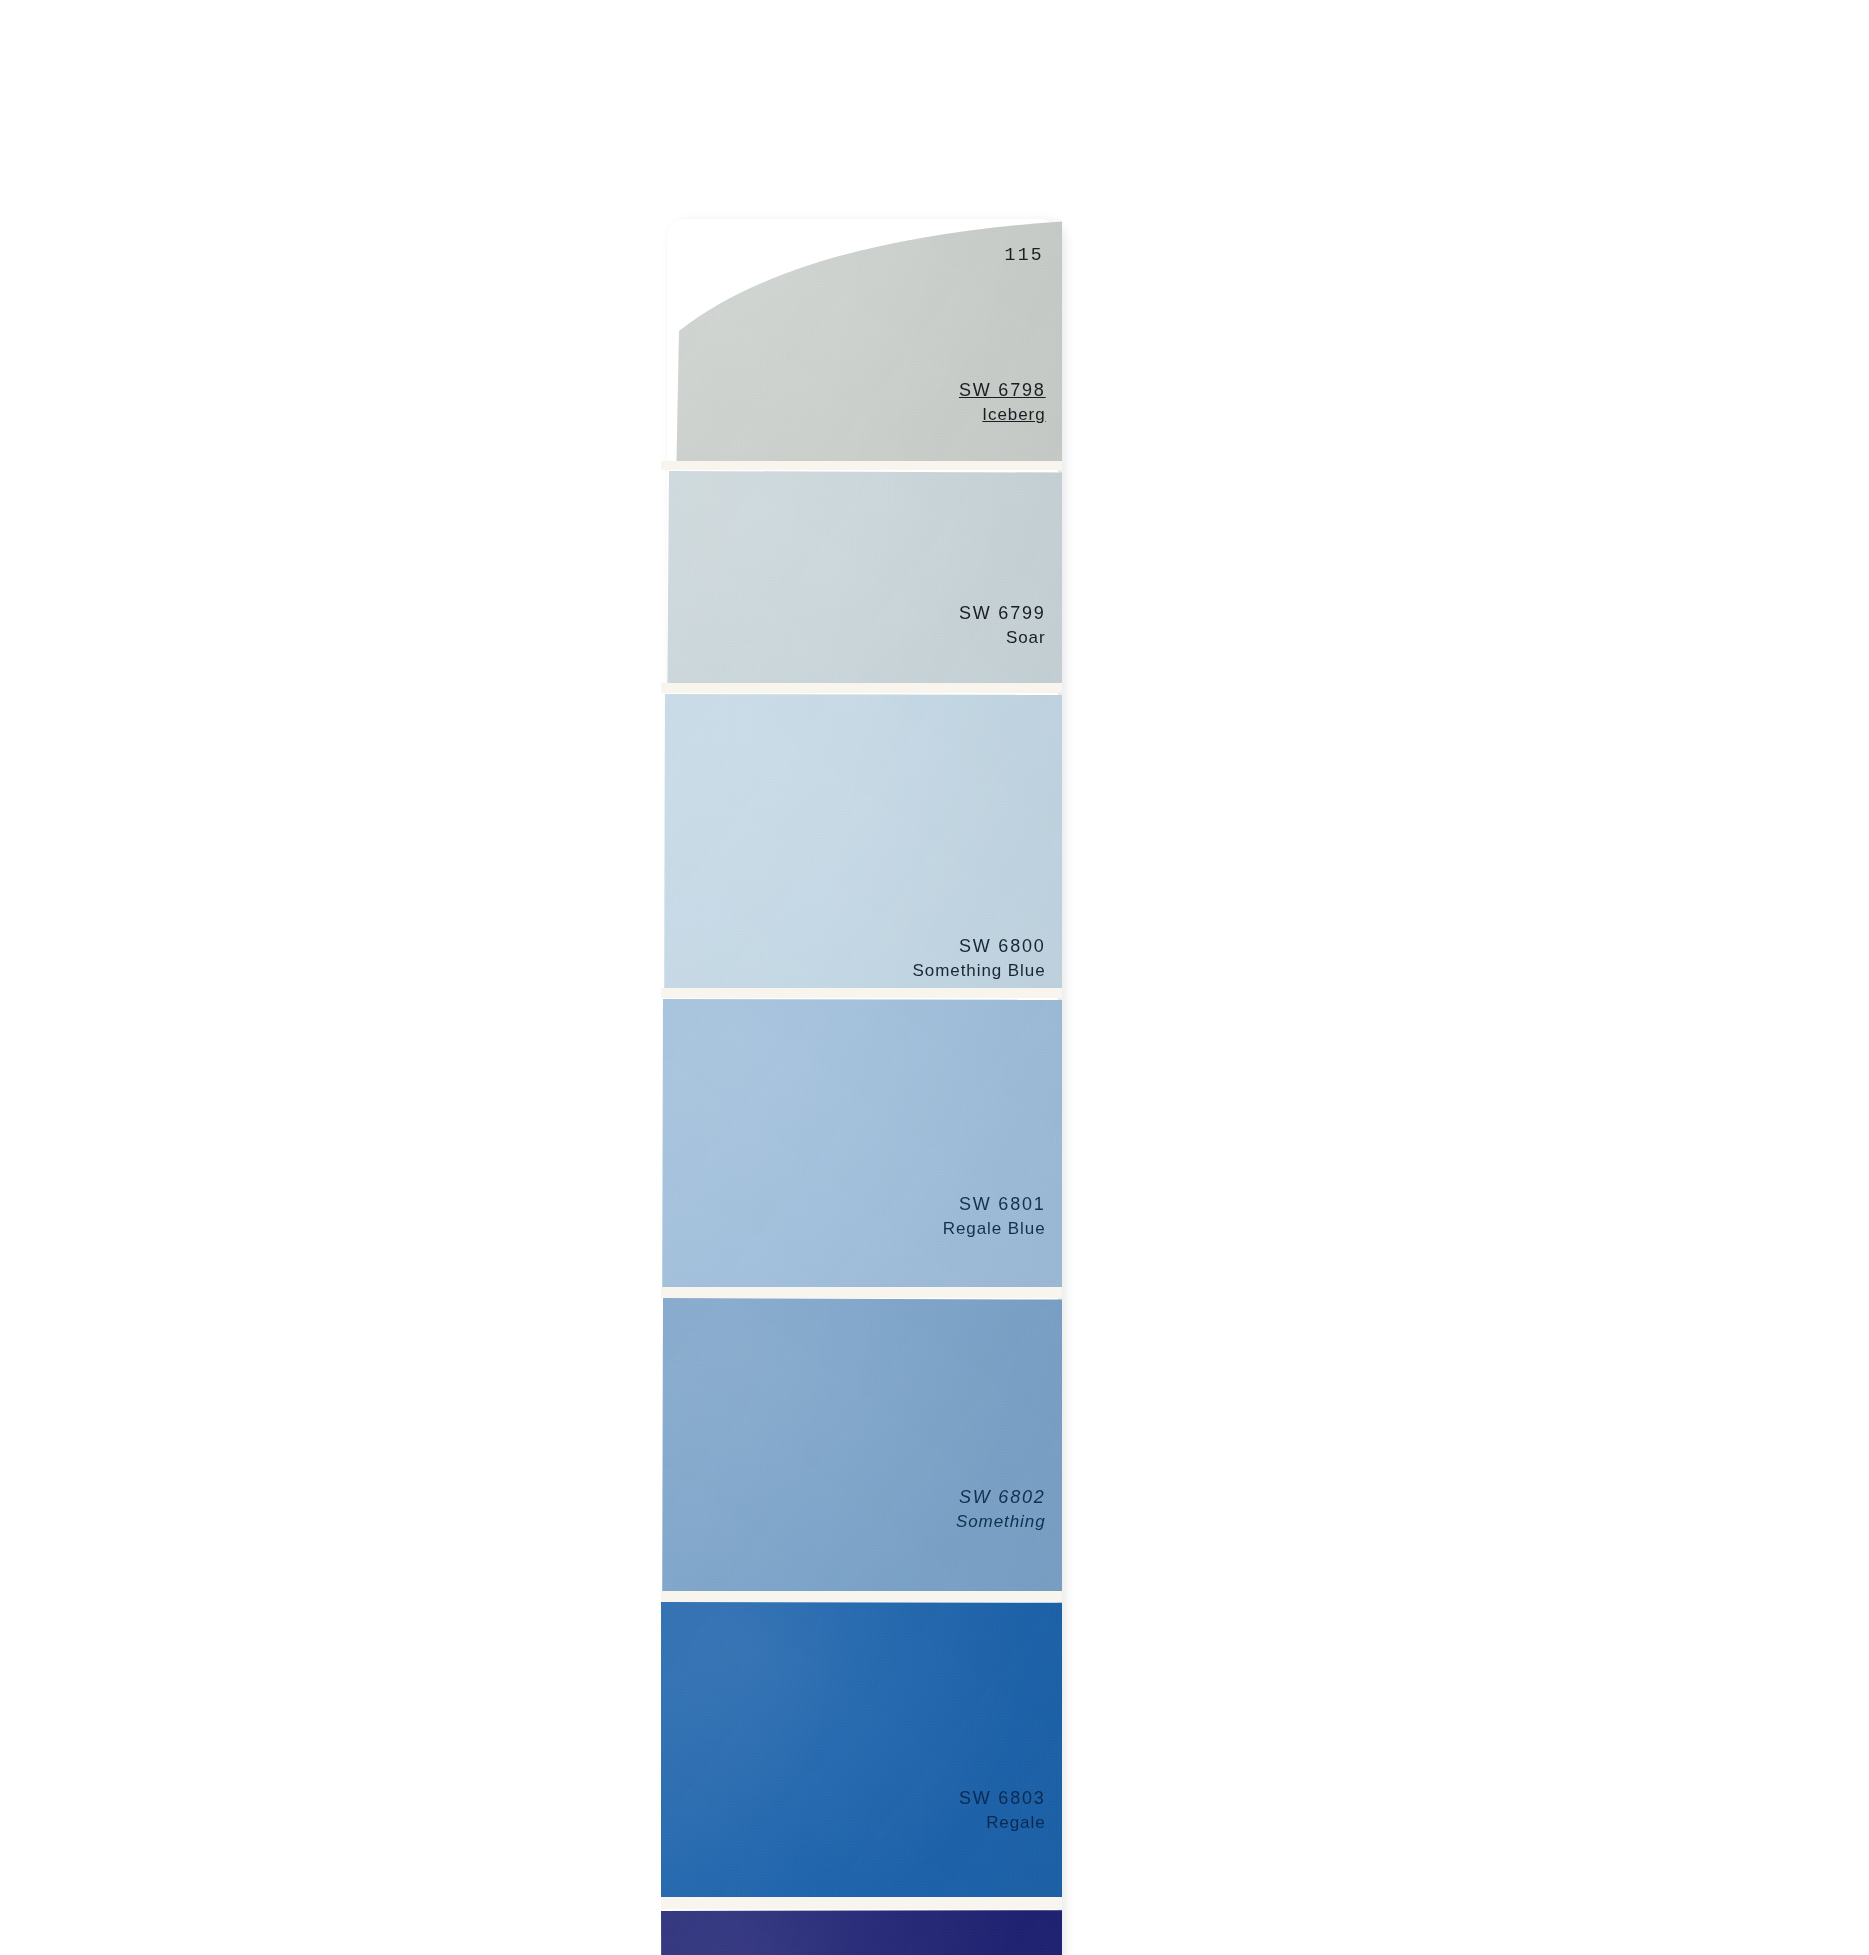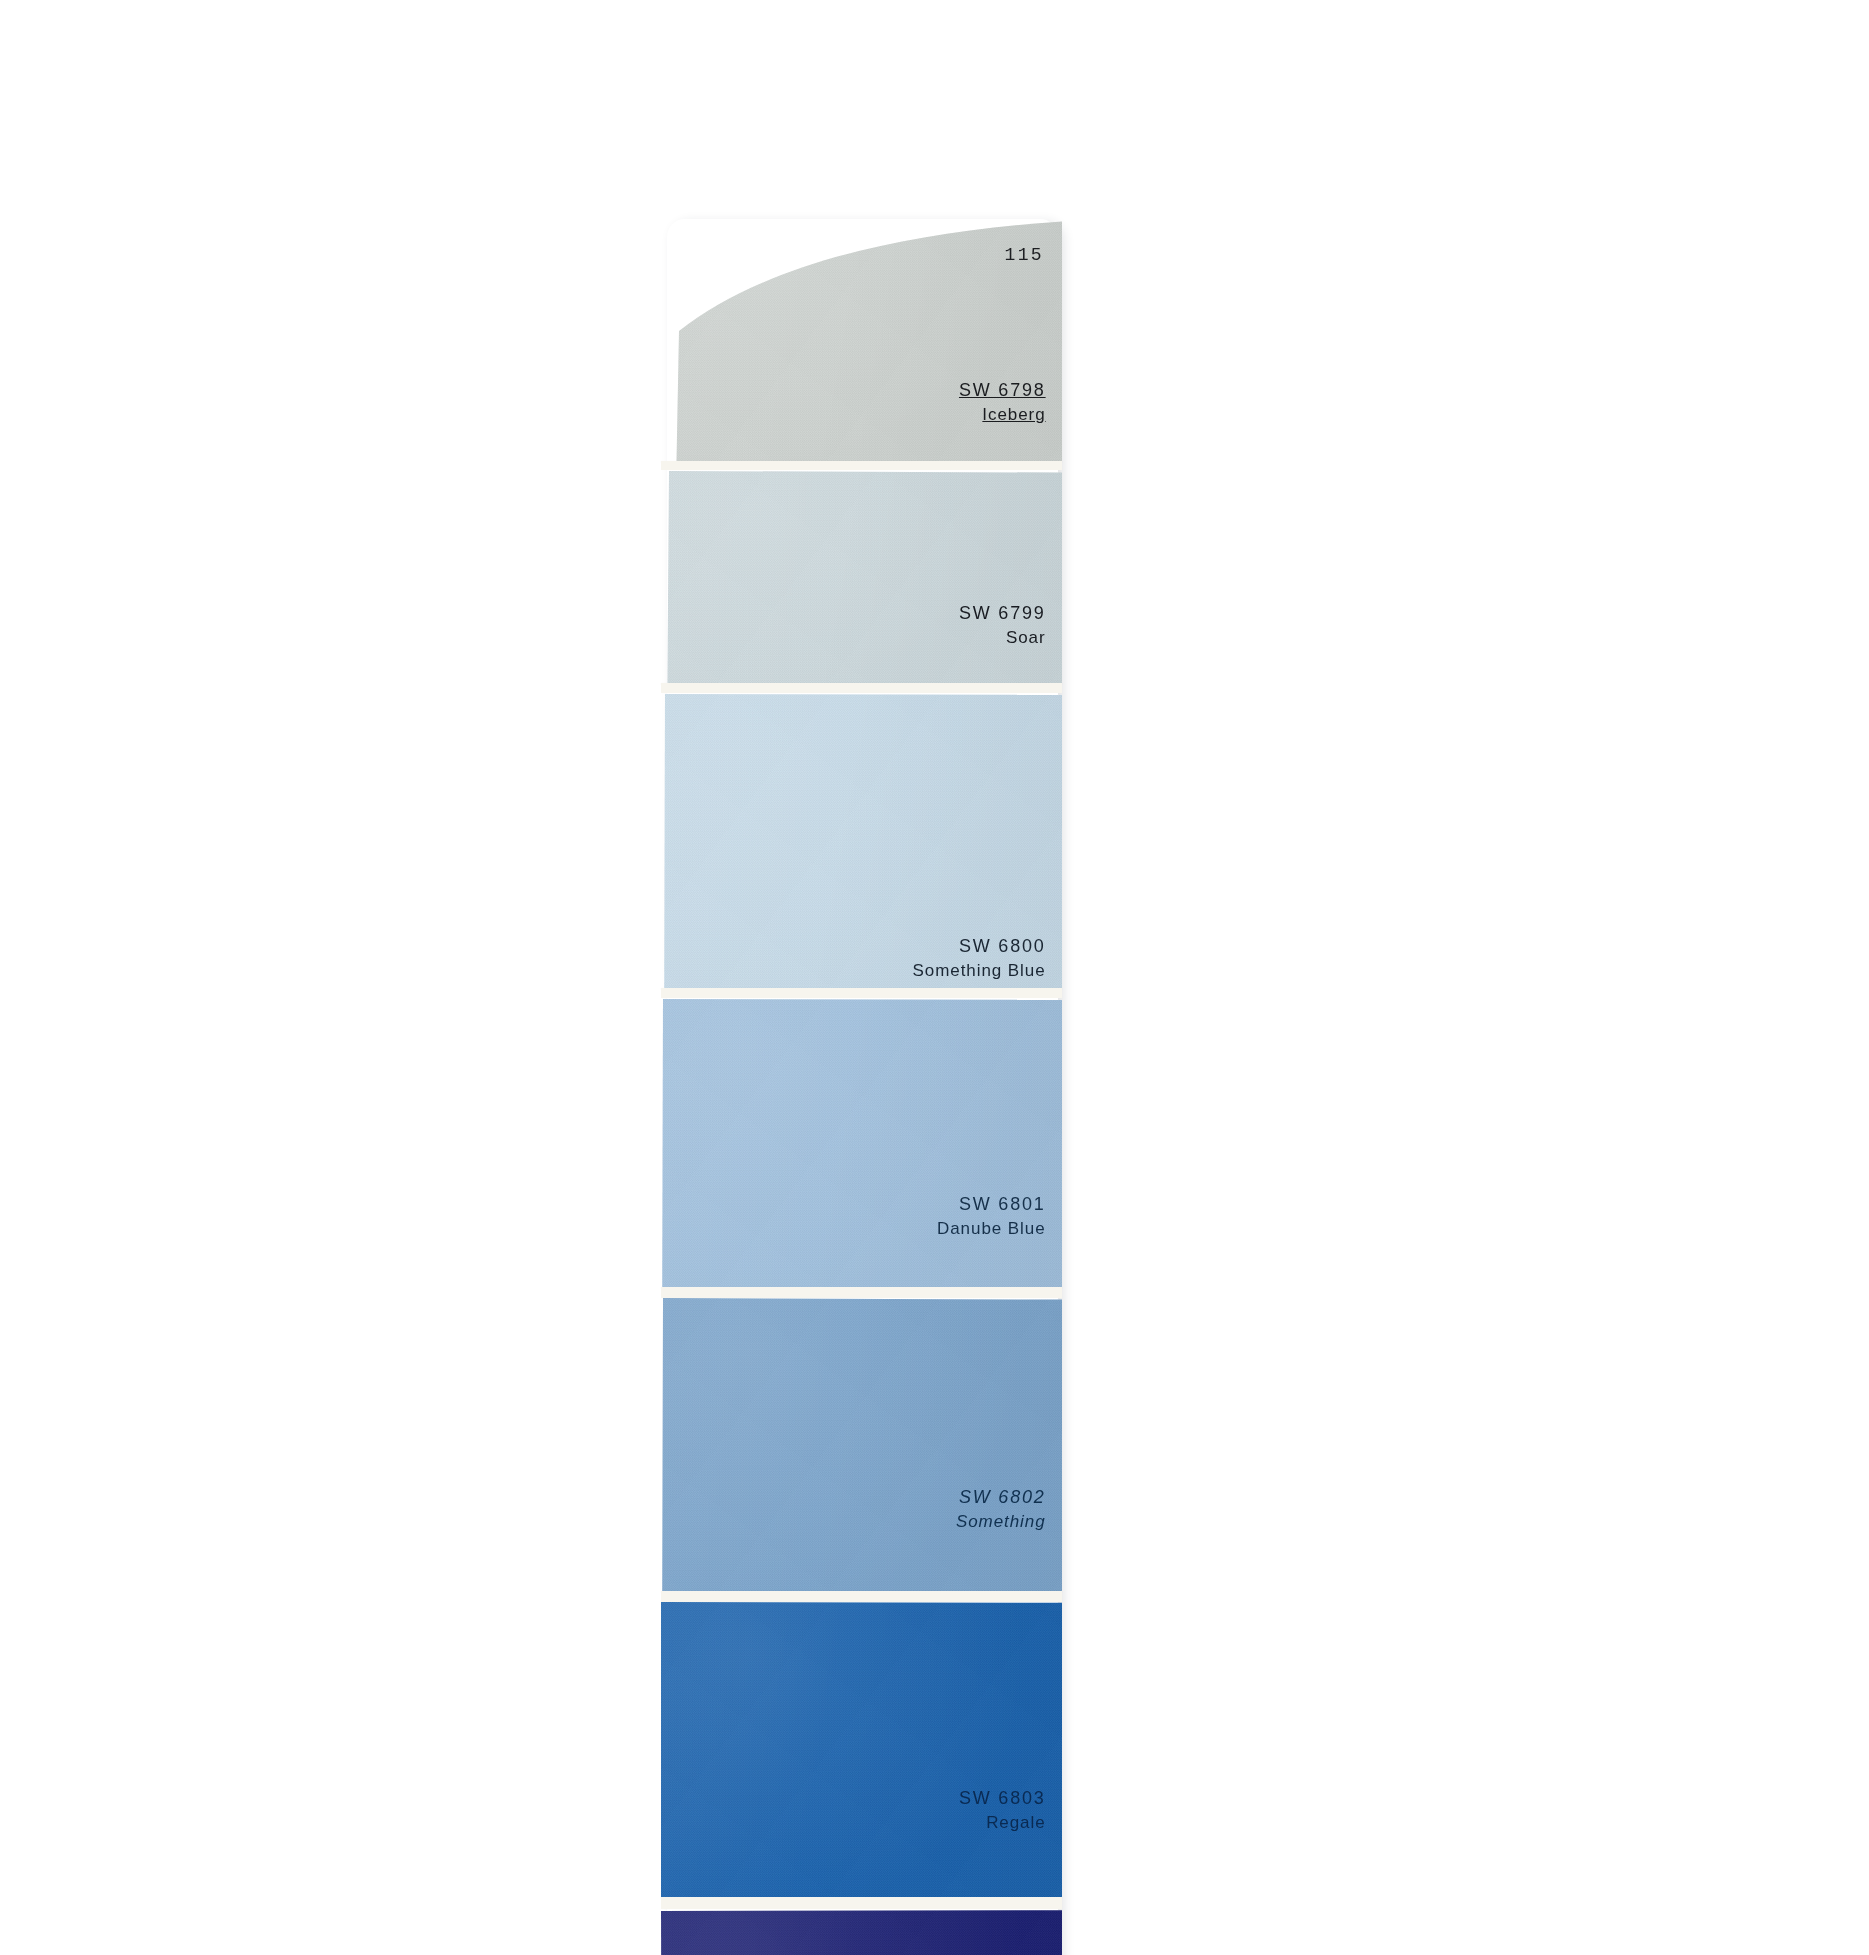--- a/index.html
+++ b/index.html
@@ -145,21 +145,21 @@
       <span class="name">Something Blue</span>
     </div>
     <div class="gap" style="top:777px; height:10.2px;"></div>
 
     <div class="band" style="top:788px; height:291px;">
       <div class="face" style="background:#a0c0dd;
                   clip-path: path('M 2 0 L 1024 2 L 1026 736 L 0 742 Z');"></div>
     </div>
     <div class="label" style="top:982px; color:#16304a;">
       <span class="code">SW 6801</span>
-      <span class="name">Danube Blue</span>
+      <span class="name">Regale Blue</span>
     </div>
     <div class="gap" style="top:1076px; height:11px;"></div>
 
     <div class="band" style="top:1087px; height:296px;">
       <div class="face" style="background:#7ba4cb;
                   clip-path: path('M 2 0 L 1026 4 C 1000 90, 1016 150, 998 218 C 980 286, 1000 330, 986 392 C 972 454, 1000 500, 1014 560 C 1026 612, 1004 660, 1008 748 L 0 744 Z');"></div>
     </div>
     <div class="label" style="top:1275px; color:#10304f;font-style:italic;">
       <span class="code">SW 6802</span>
       <span class="name">Something</span>

